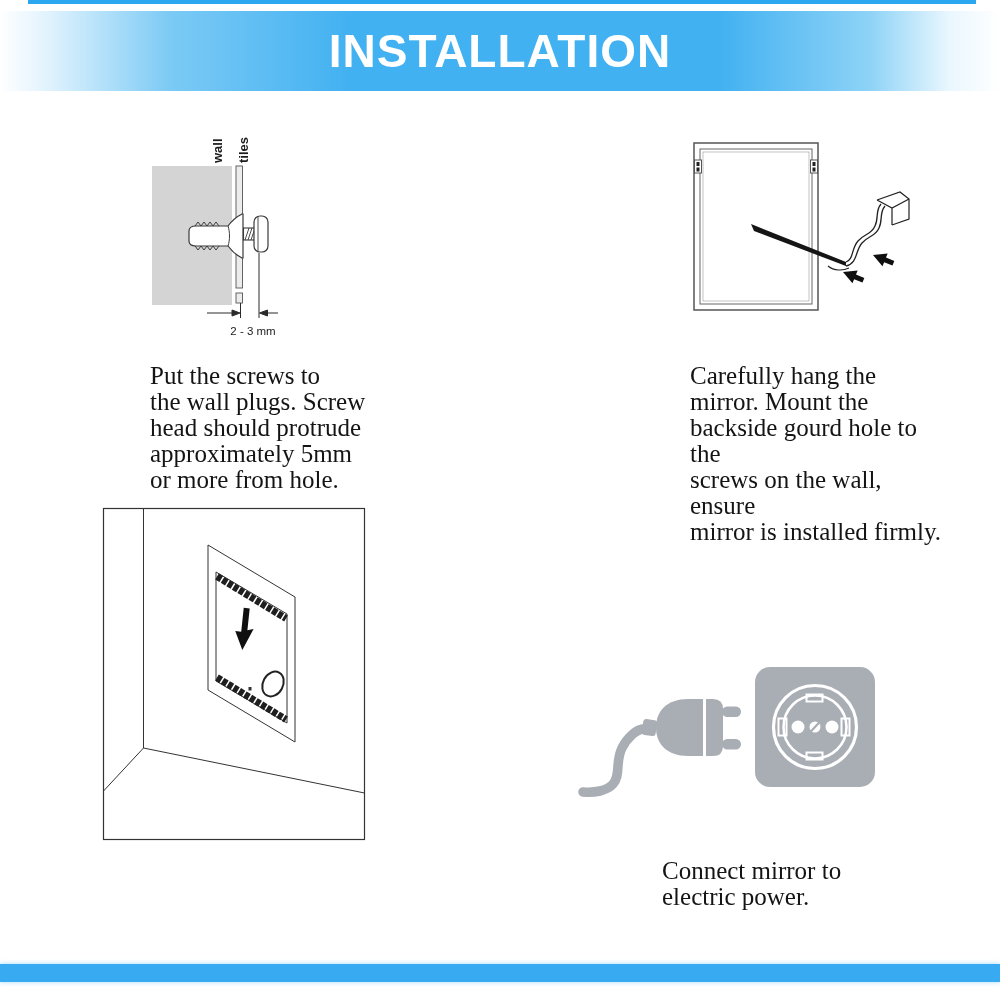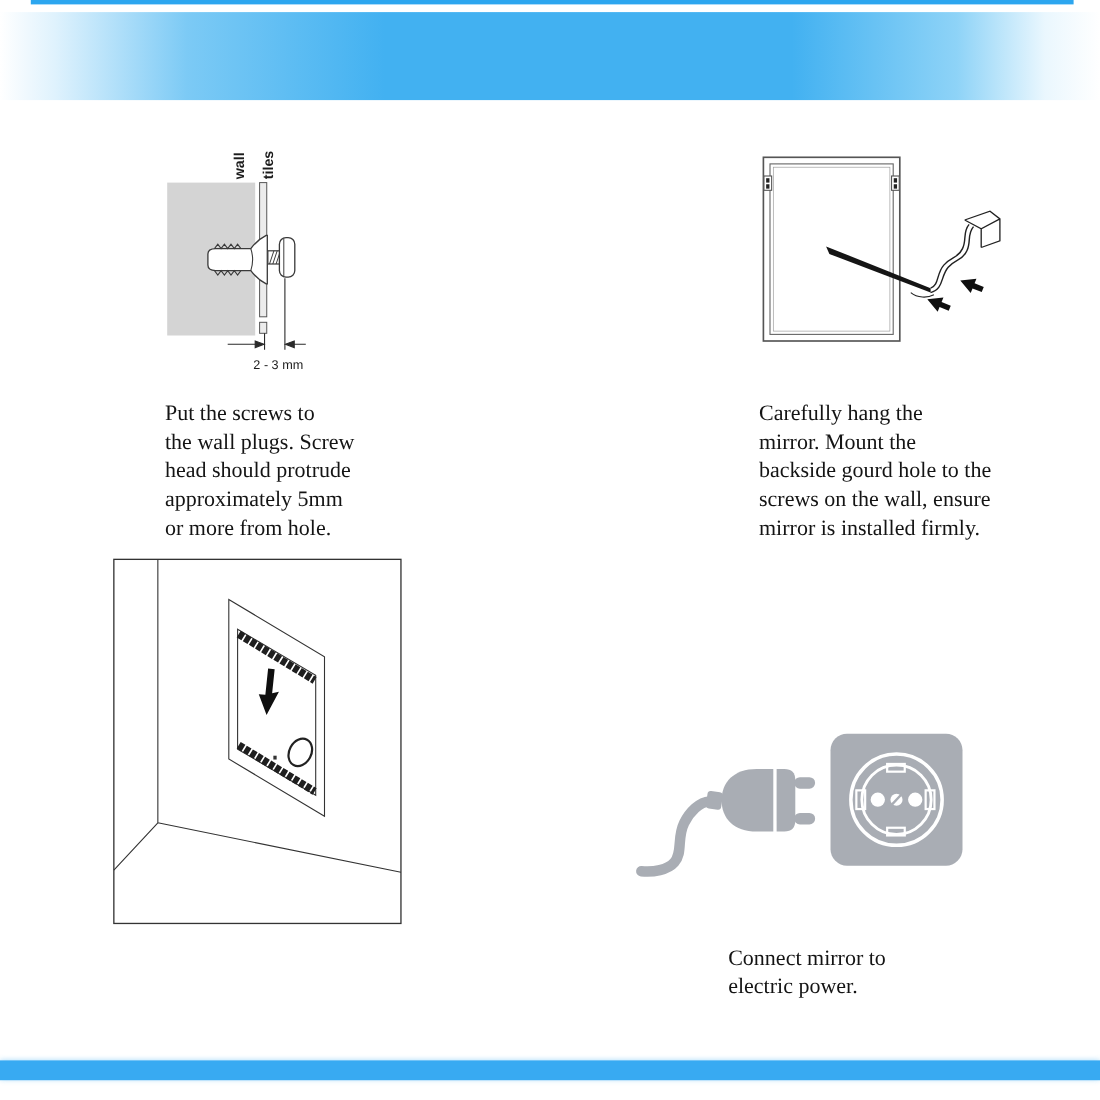--- a/index.html
+++ b/index.html
@@ -14,21 +14,21 @@
   .header-title{position:absolute;left:0;top:11px;width:1000px;height:80px;line-height:80px;
     text-align:center;color:#ffffff;font-family:"Liberation Sans",sans-serif;
     font-weight:bold;font-size:46px;letter-spacing:1px;}
 
   
   .footer-bar{position:absolute;left:0;top:964px;width:1000px;height:18px;background:#38aaf2;
     box-shadow:0 0 5px rgba(56,170,242,.45);}
 
   
   .step-text{position:absolute;white-space:pre-line;color:#141414;
-    font-size:20px;line-height:26px;font-family:"Liberation Serif",serif;}
+    font-size:25px;line-height:26px;font-family:"Liberation Serif",serif;}
   #step1-text{left:150px;top:363px;width:230px;}
   #step2-text{left:654px;top:363px;width:260px;margin-left:36px;}
   #step3-text{left:152px;top:856px;width:230px;}
   #step4-text{left:662px;top:858px;width:240px;}
 
   .diagram{position:absolute;}
   #diagram-wall-plug{left:140px;top:118px;}
   #diagram-hang-mirror{left:650px;top:130px;}
   #diagram-mount-room{left:100px;top:505px;}
   #diagram-power{left:570px;top:650px;}
@@ -36,20 +36,21 @@
   svg text.rot-label{font-family:"Liberation Sans",sans-serif;font-size:13px;font-weight:bold;fill:#1c1c1c;}
   svg text.dim-label{font-family:"Liberation Sans",sans-serif;font-size:11.5px;fill:#1c1c1c;}
 </style>
 </head>
 <body>
 
 <div id="page">
 
   <div class="top-thin-bar"></div>
   <div class="header-band"></div>
+  <div class="header-title">INSTALLATION</div>
 
   <svg id="diagram-wall-plug" class="diagram" width="180" height="230" viewBox="140 118 180 230">
 
     <rect x="152" y="166" width="80" height="139" fill="#d4d4d4"></rect>
 
     <g stroke="#555" stroke-width="0.9" fill="#ececec">
       <rect x="236" y="166" width="6.5" height="122"></rect>
       <rect x="236" y="293" width="6.5" height="10"></rect>
     </g>
 

